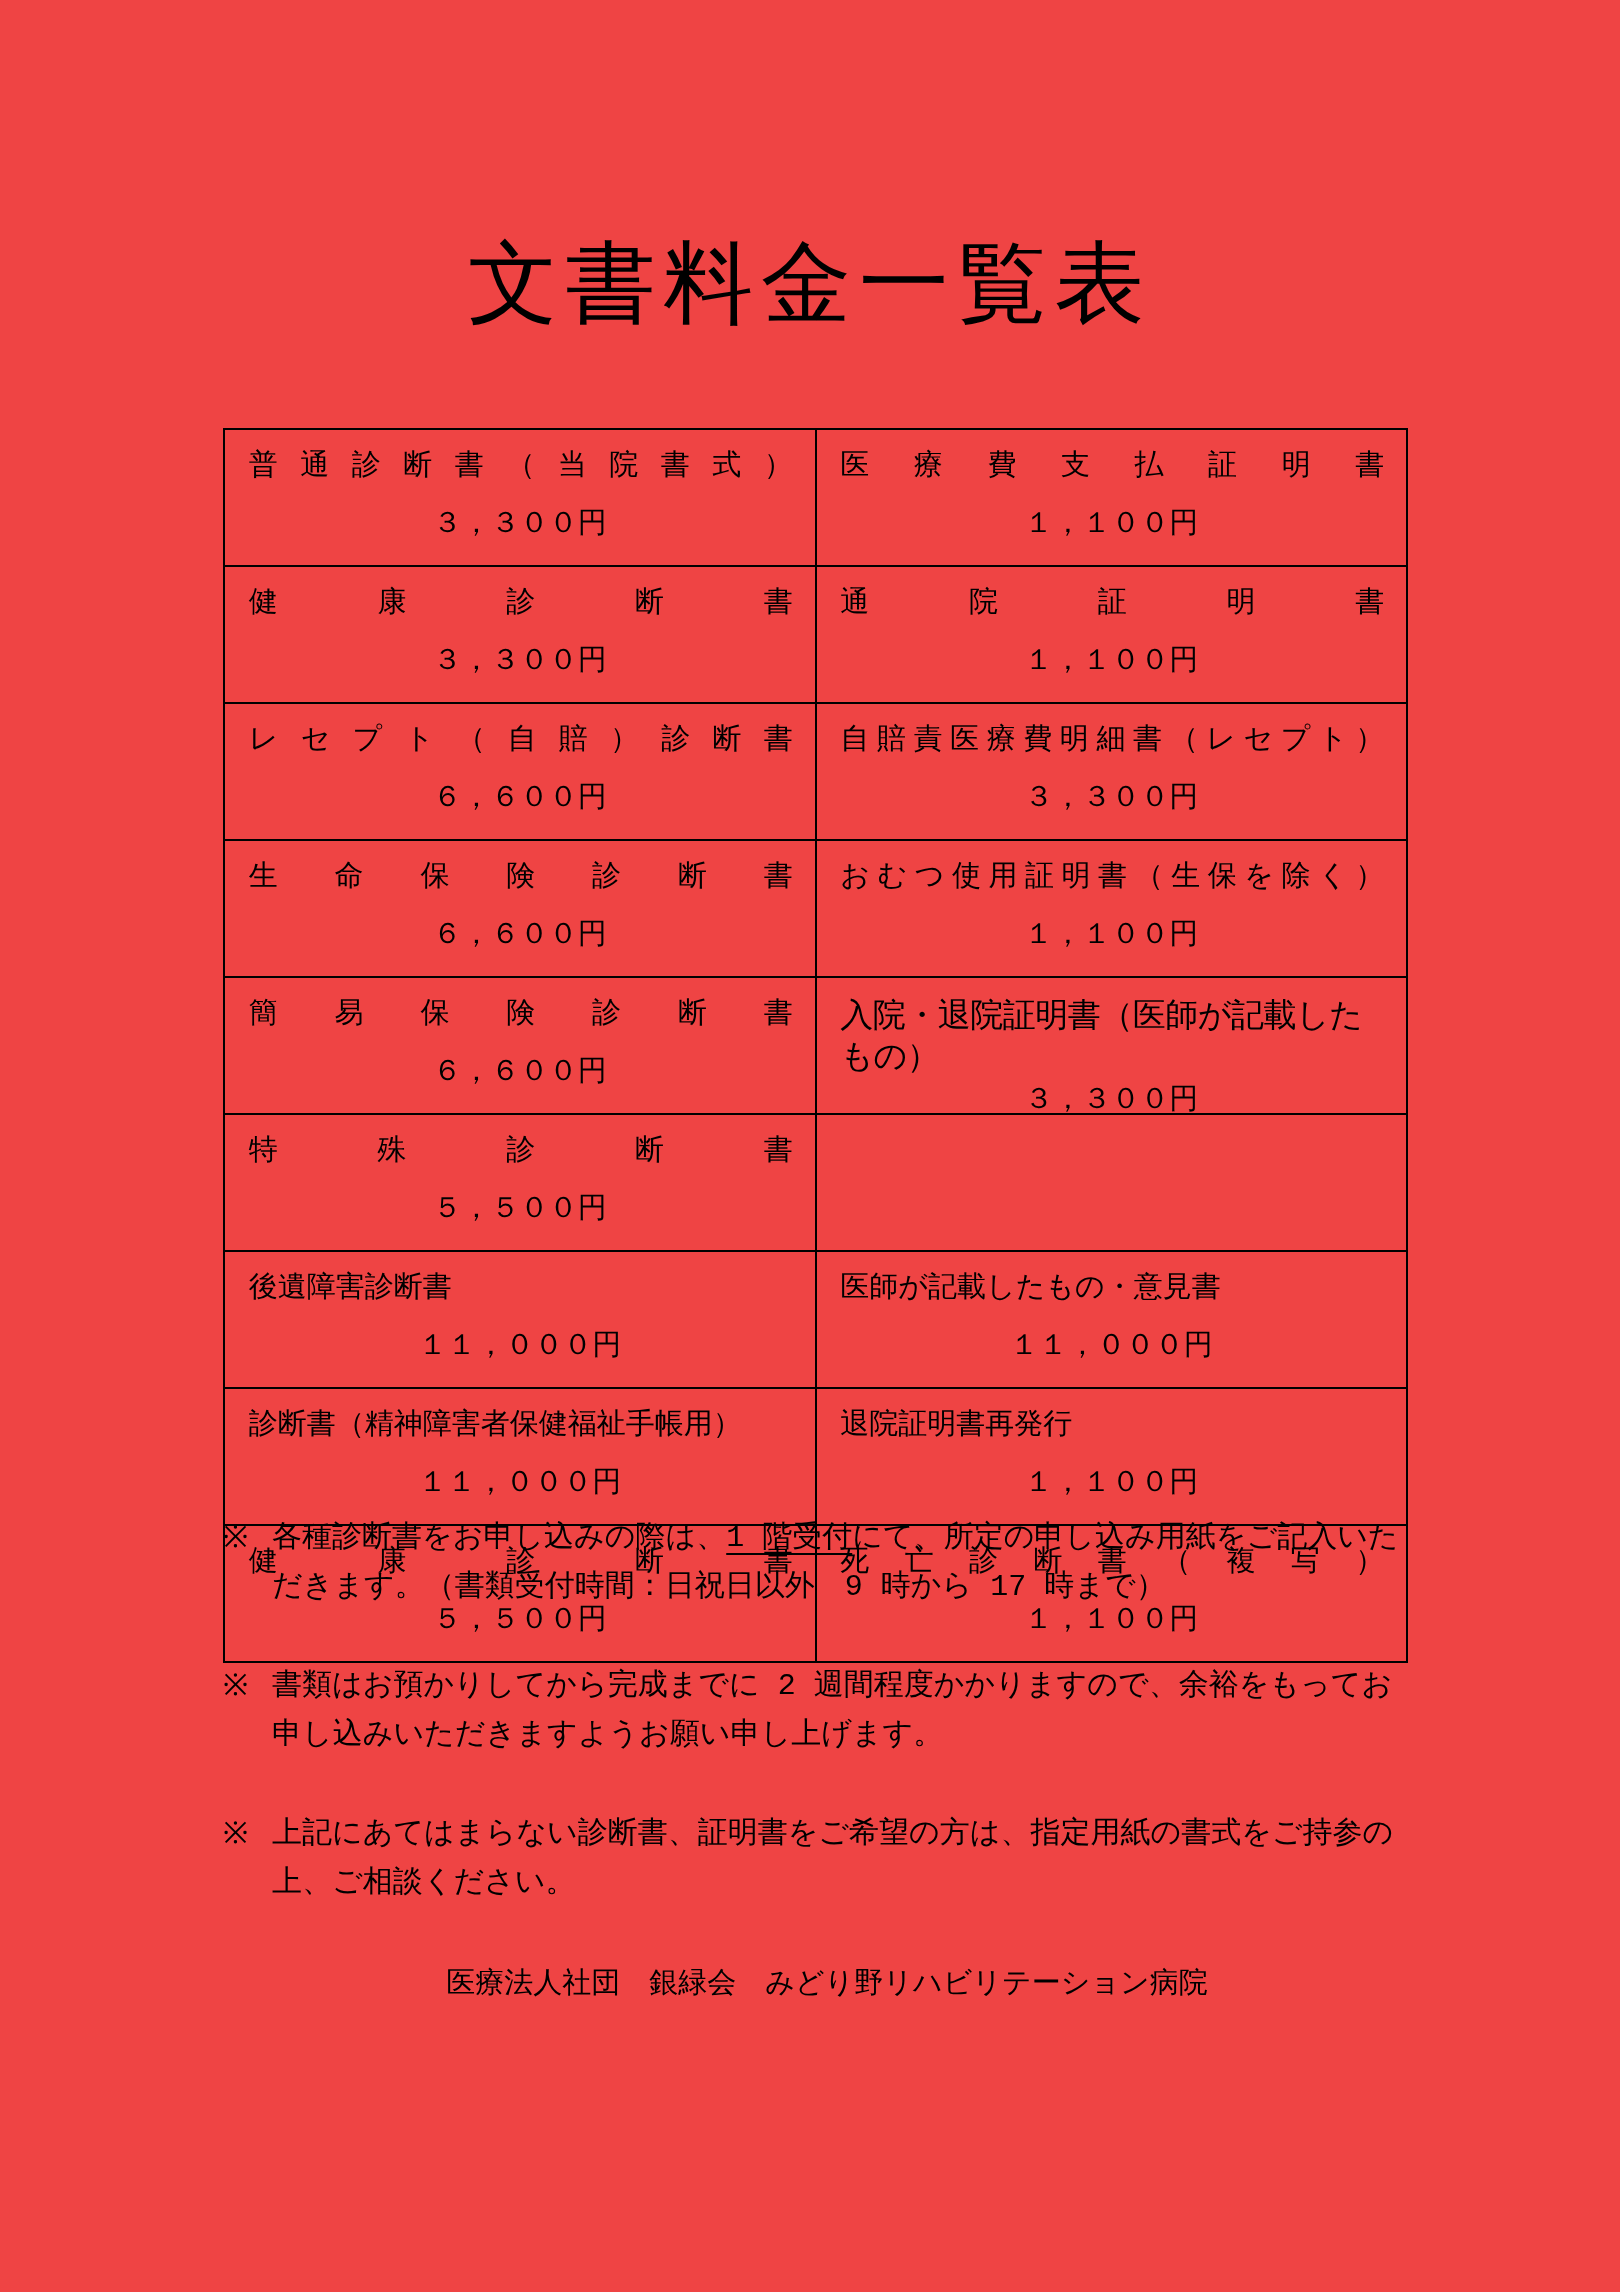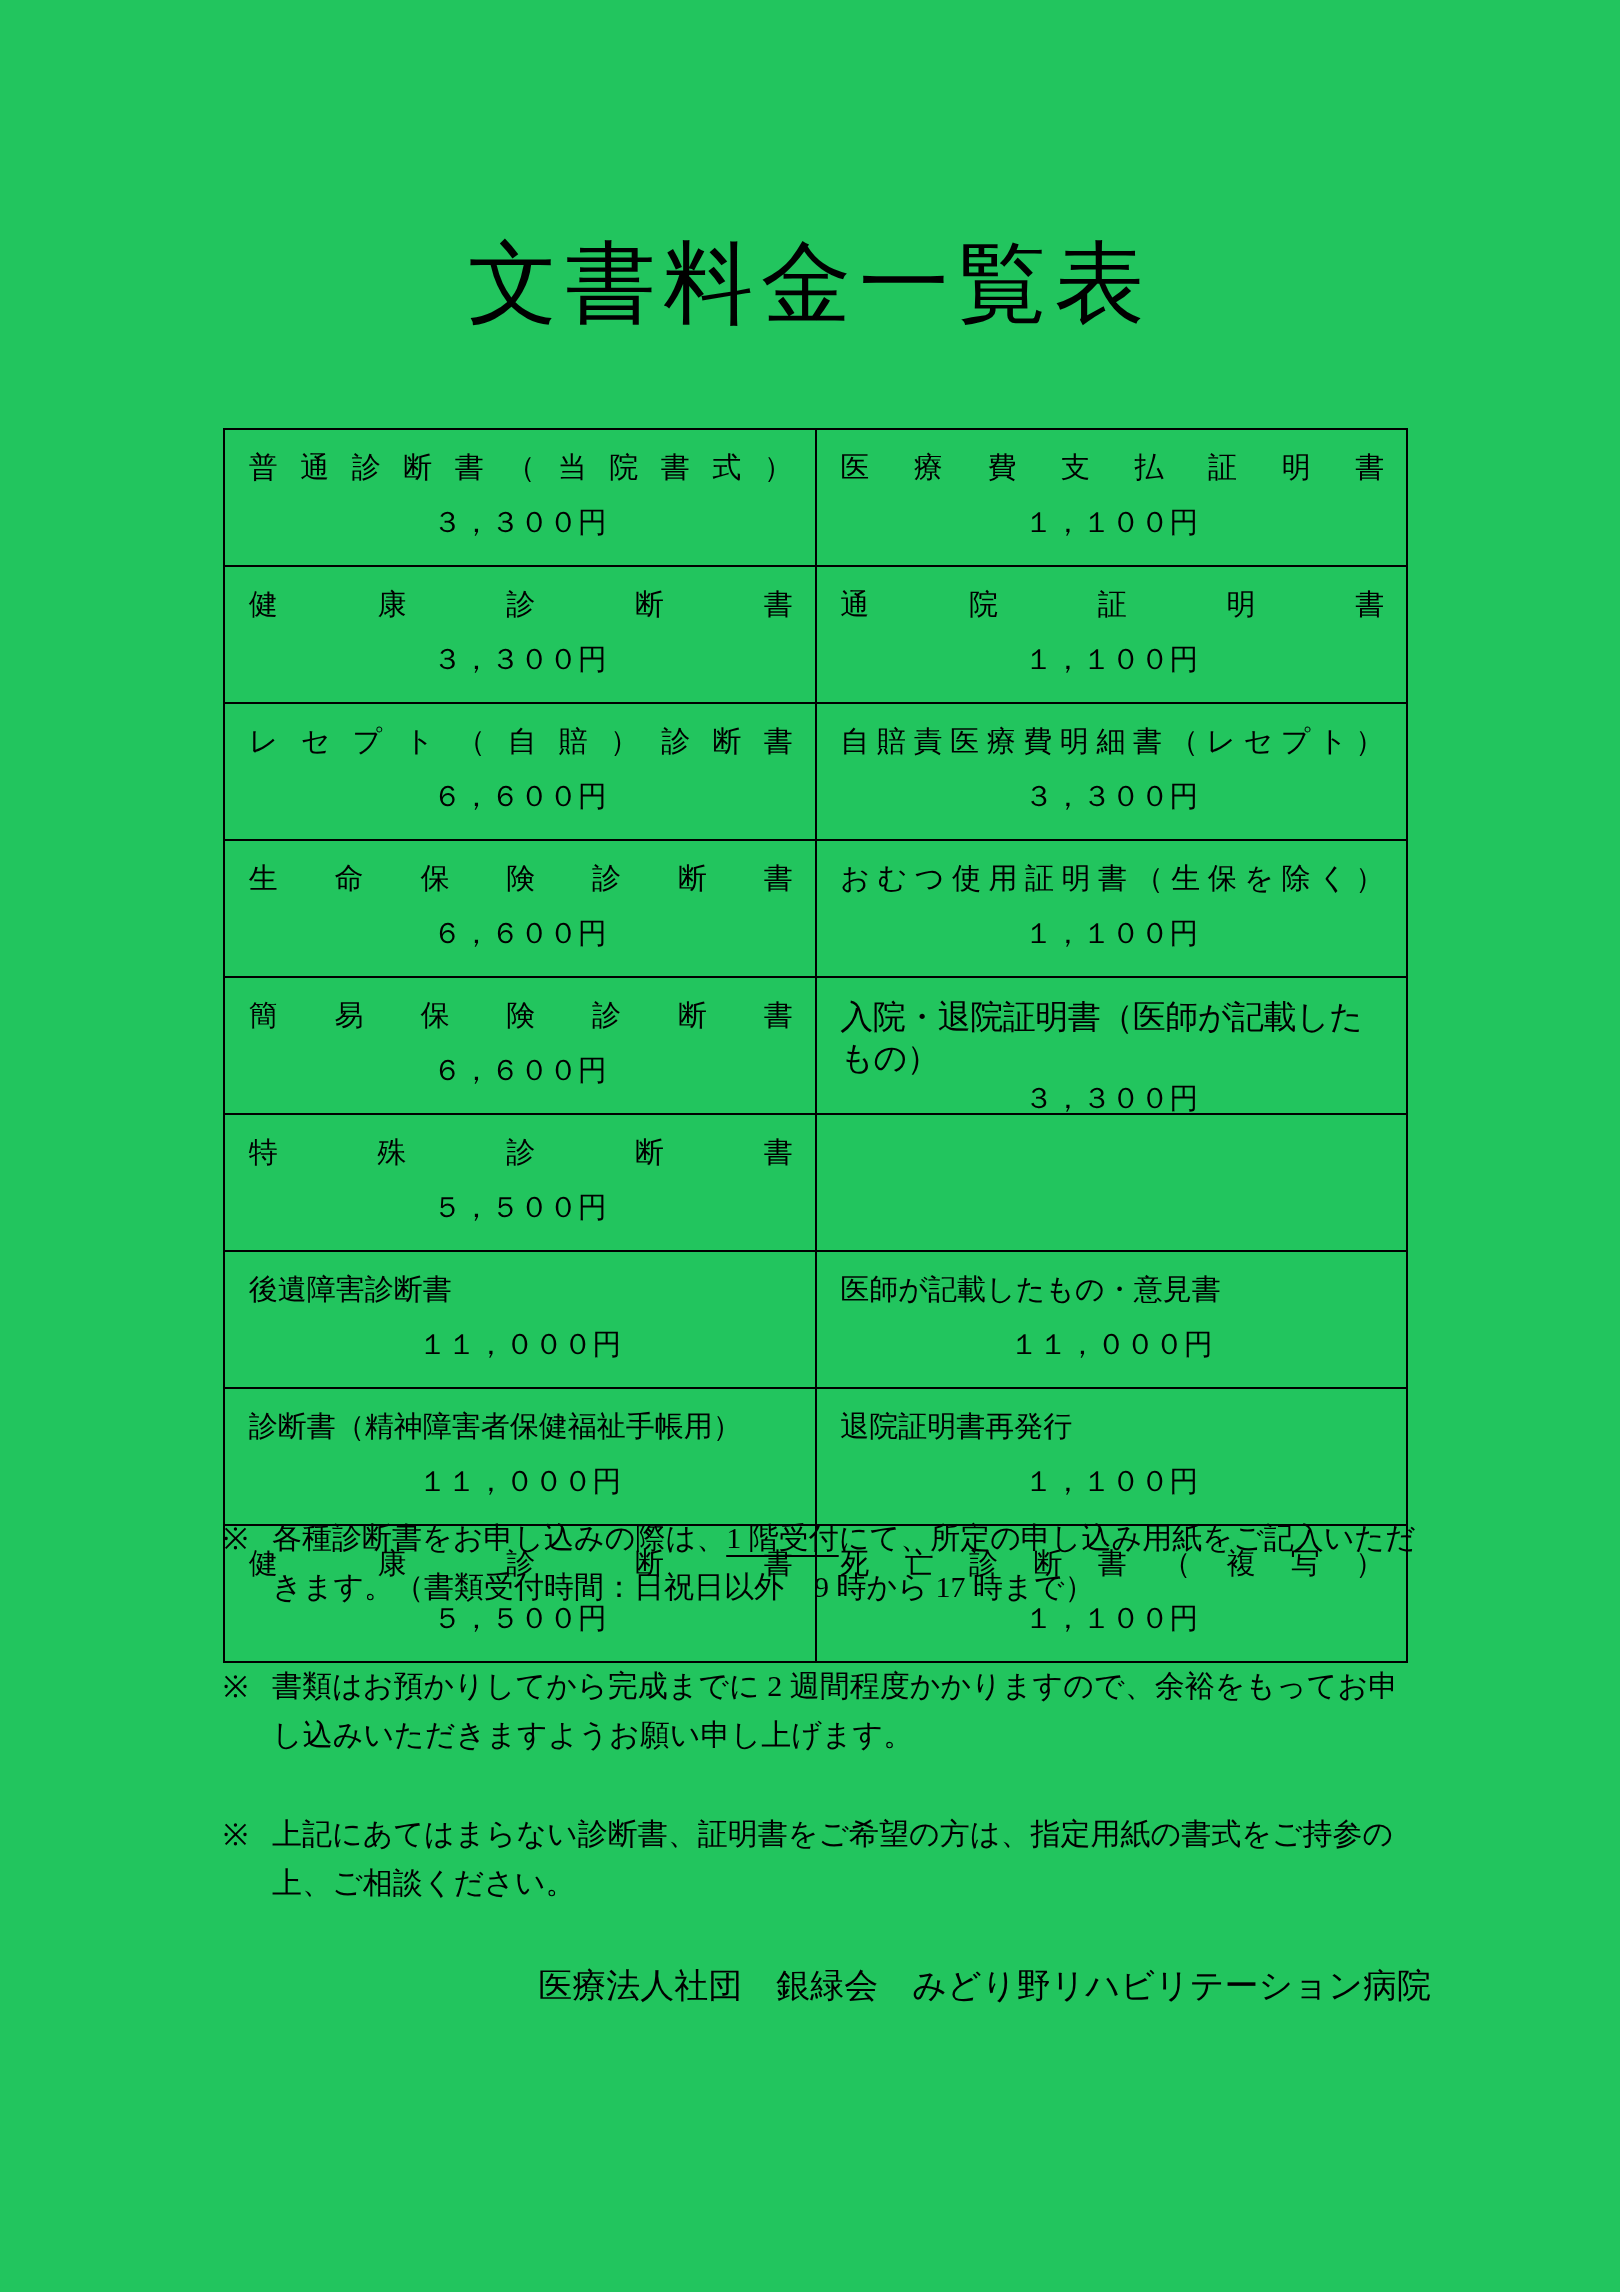--- a/index.html
+++ b/index.html
@@ -1,21 +1,21 @@
 <!DOCTYPE html>
 <html><head>
 <meta charset="utf-8">
 <style>
   html,body{margin:0;padding:0;background:#e8e8e8;}
   .page{
     position:relative;
     width:1620px;height:2293px;
-    background:#22c55e;
+    background:#ef4444;
     color:#000;
-    font-family:Liberation Serif, serif;
+    font-family:Liberation Mono, monospace;
     overflow:hidden;
   }
   .doc-title{
     position:absolute;
     top:223px;left:0;width:100%;
     text-align:center;
     font-size:90px;
     letter-spacing:7.8px;
     font-weight:400;
     white-space:nowrap;
@@ -81,22 +81,22 @@
   .note-body{flex:1;}
   .u{
     text-decoration:underline;
     text-decoration-thickness:2px;
     text-underline-offset:6.9px;
   }
   .doc-footer{
     position:absolute;
     left:223px;top:1963px;
     width:1208px;
-    text-align:right;
-    font-size:34px;
+    text-align:center;
+    font-size:29px;
     white-space:nowrap;
   }
 </style>
 </head>
 <body>
 
 <div class="page">
 
   <div class="doc-title">文書料金一覧表</div>
 

